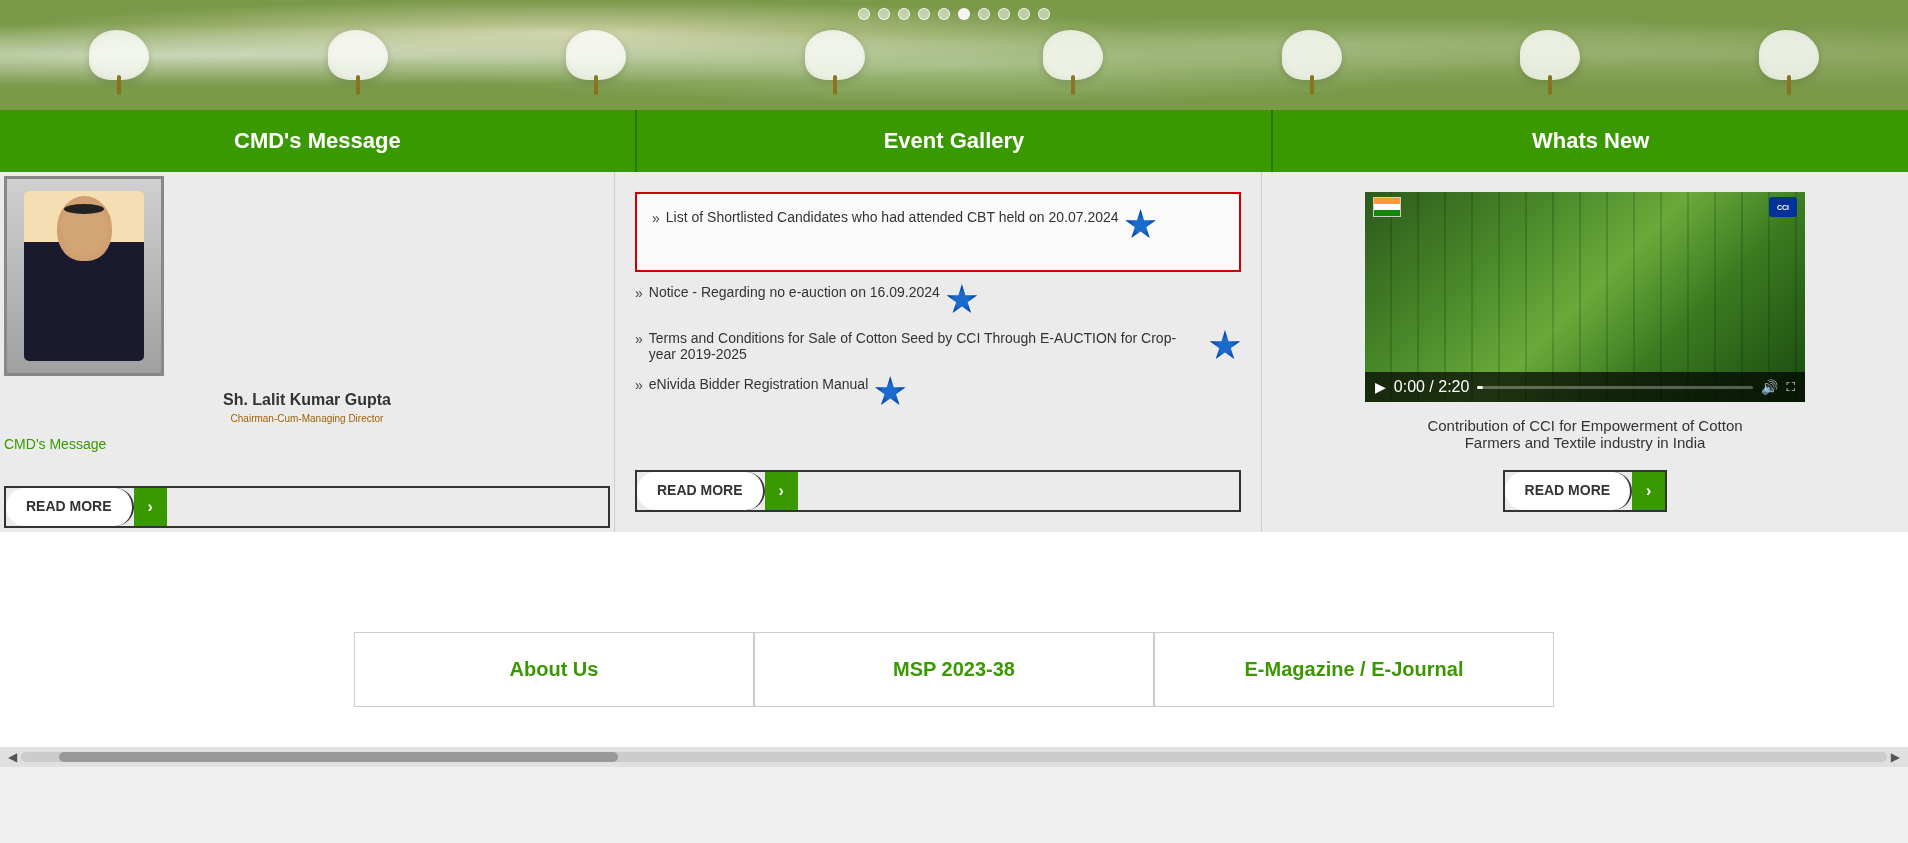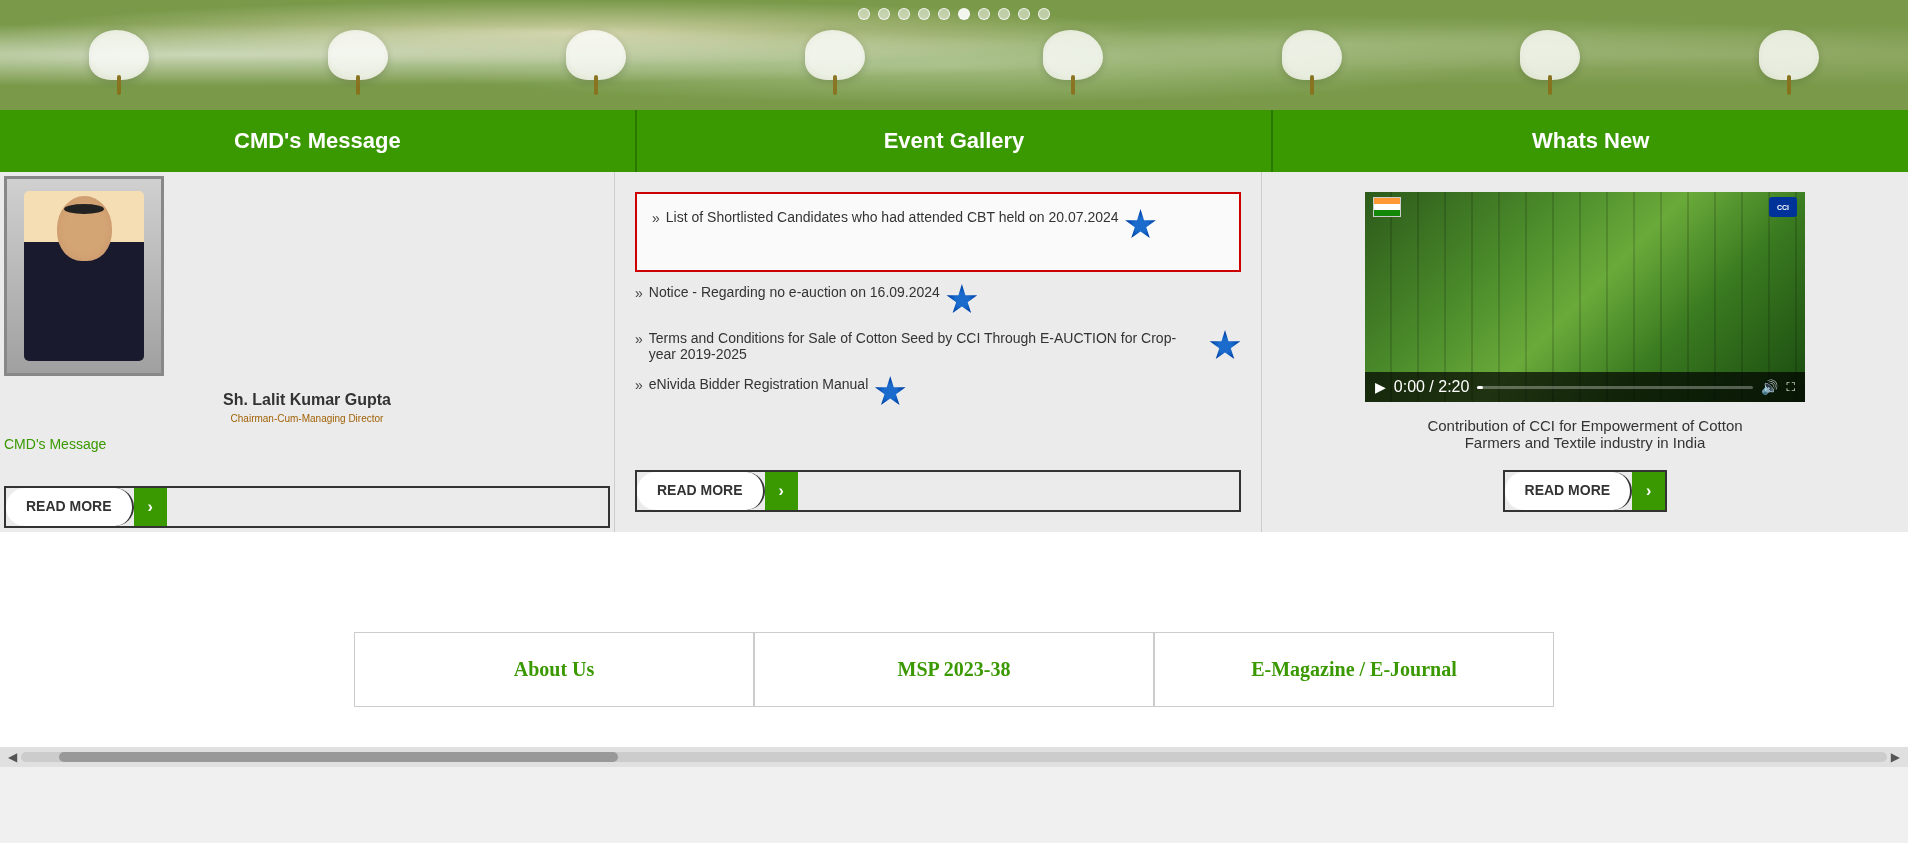--- a/index.html
+++ b/index.html
@@ -380,21 +380,20 @@
       cursor: pointer;
       min-width: 340px;
       flex: 1;
       max-width: 400px;
     }
     .bottom-card-label {
       font-size: 20px;
       font-weight: bold;
       color: #3a9900;
       text-decoration: none;
-      font-family: Liberation Serif, serif;
     }
 
     
     .scrollbar-area {
       width: 100%;
       height: 20px;
       background: #e0e0e0;
       display: flex;
       align-items: center;
       padding: 0 4px;

